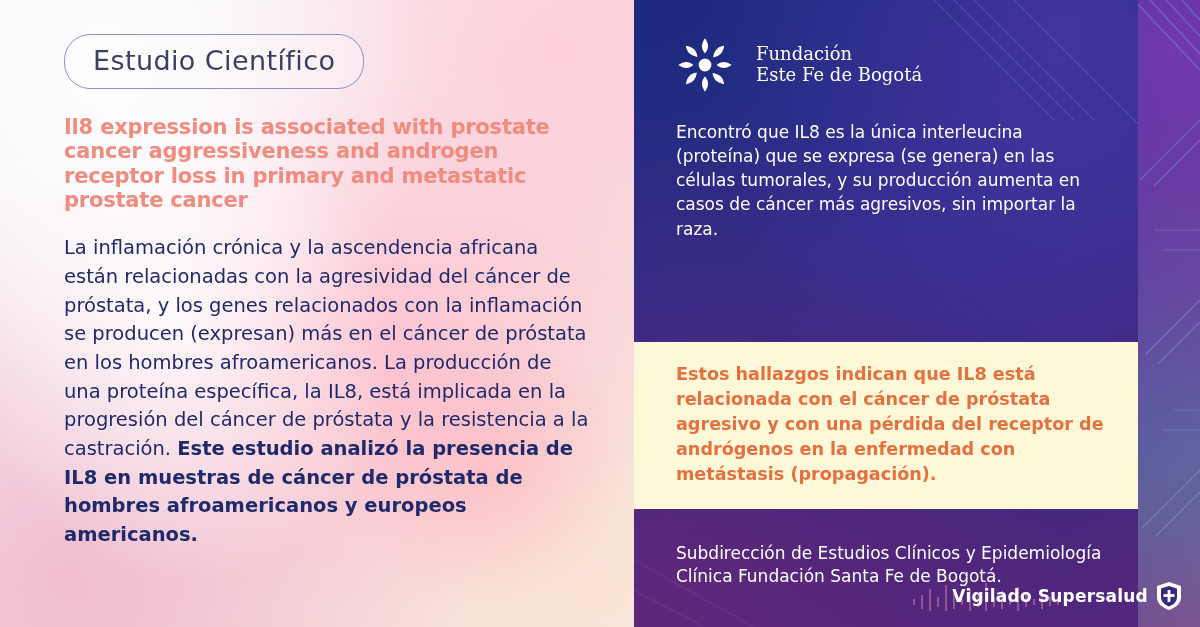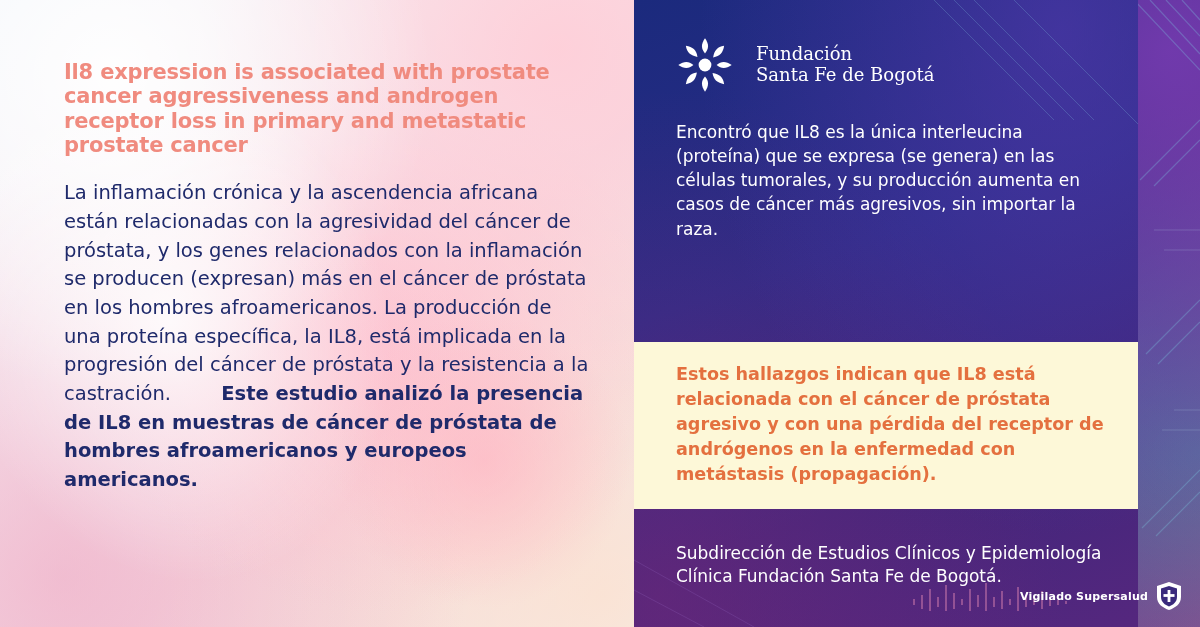--- a/index.html
+++ b/index.html
@@ -86,21 +86,20 @@
   .body-copy {
     margin: 22px 0 0 0;
     color: #1f2a6b;
     font-size: 19.5px;
     line-height: 1.47;
     max-width: 548px;
     font-family: "DejaVu Sans", sans-serif;
   }
   .body-copy b {
     font-weight: bold;
-    margin-left: 44px;
   }
 
   
   .right {
     position: relative;
     width: 566px;
     height: 627px;
     overflow: hidden;
     background: linear-gradient(125deg, #1d2f86 0%, #2a2f8e 28%, #3a2a7c 52%, #5f3386 72%, #8f3c86 100%);
   }
@@ -208,40 +207,41 @@
     position: absolute;
     right: 18px;
     bottom: 16px;
     display: flex;
     align-items: center;
     gap: 8px;
     z-index: 6;
   }
   .vigilado .vtext {
     color: #ffffff;
-    font-size: 11px;
+    font-size: 17px;
     font-weight: bold;
     letter-spacing: 0.2px;
     font-family: "DejaVu Sans", sans-serif;
   }
   .waves {
     position: absolute;
     right: 120px;
     bottom: 14px;
     z-index: 5;
     opacity: 0.55;
   }
 </style>
 </head>
 <body>
 
 <div class="page">
 
   <div class="left">
     <div class="left-inner">
+      <div class="badge">Estudio Científico</div>
       <h1 class="headline">Il8 expression is associated with prostate cancer aggressiveness and androgen receptor loss in primary and metastatic prostate cancer</h1>
       <p class="body-copy"><span>La inflamación crónica y la ascendencia africana están relacionadas con la agresividad del cáncer de próstata, y los genes relacionados con la inflamación se producen (expresan) más en el cáncer de próstata en los hombres afroamericanos. La producción de una proteína específica, la IL8, está implicada en la progresión del cáncer de próstata y la resistencia a la castración. </span><b>Este estudio analizó la presencia de IL8 en muestras de cáncer de próstata de hombres afroamericanos y europeos americanos.</b></p>
     </div>
   </div>
 
   <div class="right">
     <div class="right-bg-aurora"></div>
 
     <svg class="right-lines" width="566" height="627" viewBox="0 0 566 627">
       <g stroke="#7fd8e8" stroke-width="1.2" fill="none" opacity="0.55">
@@ -293,21 +293,21 @@
                 <path d="M96 50 C86 57 78 57 70 50 C78 43 86 43 96 50 Z"></path>
                 <path d="M17 17 C29 19 35 24 37 36 C25 34 19 29 17 17 Z"></path>
                 <path d="M83 83 C71 81 65 76 63 64 C75 66 81 71 83 83 Z"></path>
                 <path d="M83 17 C81 29 76 35 64 37 C66 25 71 19 83 17 Z"></path>
                 <path d="M17 83 C19 71 24 65 36 63 C34 75 29 81 17 83 Z"></path>
               </g>
             </g>
           </svg>
           <div class="logo-text">
             <div class="l1">Fundación</div>
-            <div class="l2">Santa Fe de Bogotá</div>
+            <div class="l2">Este Fe de Bogotá</div>
           </div>
         </div>
 
         <p class="rp">Encontró que IL8 es la única interleucina (proteína) que se expresa (se genera) en las células tumorales, y su producción aumenta en casos de cáncer más agresivos, sin importar la raza.</p>
       </div>
 
       <div class="highlight">
         <p>Estos hallazgos indican que IL8 está relacionada con el cáncer de próstata agresivo y con una pérdida del receptor de andrógenos en la enfermedad con metástasis (propagación).</p>
       </div>
 

